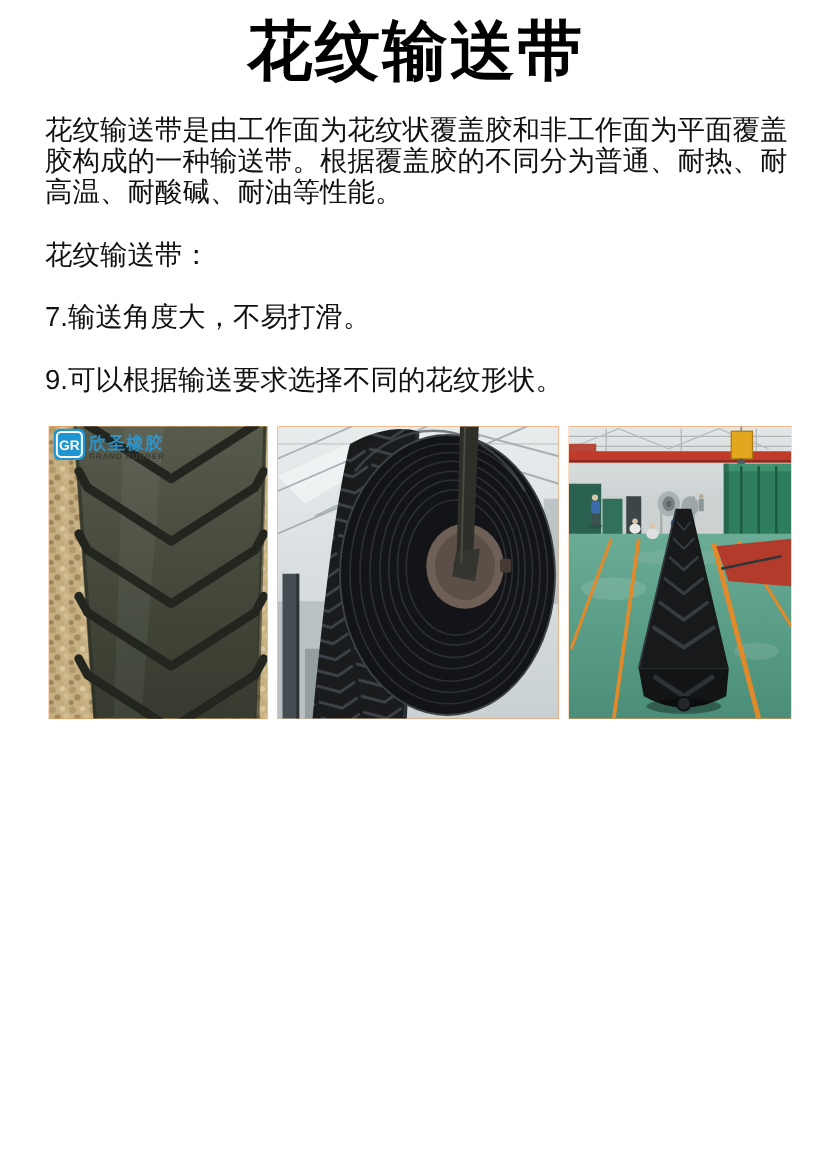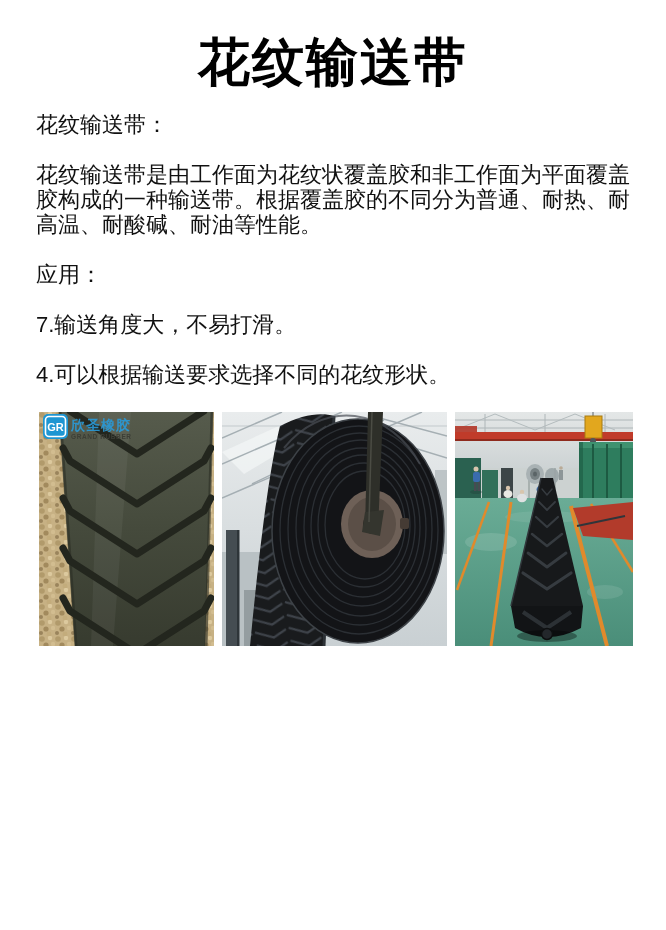--- a/index.html
+++ b/index.html
@@ -1,21 +1,21 @@
 <!DOCTYPE html>
 <html><head>
 <meta charset="utf-8">
 <style>
   html,body{margin:0;padding:0;background:#ffffff;}
   .page{
     position:relative;width:666px;height:930px;background:#ffffff;overflow:hidden;
     font-family:"Liberation Sans","DejaVu Sans",sans-serif;color:#111;
   }
   .title{
-    margin:0;padding-top:32px;line-height:60px;height:60px;
+    margin:0;padding-top:11px;line-height:60px;height:60px;
     font-size:52px;font-weight:700;text-align:center;letter-spacing:2px;color:#000;
   }
   .content{
     padding:20px 36px 0 36px;
     font-size:22px;line-height:25px;text-align:justify;
   }
   .content p{margin:0 0 25px 0;}
   .photos{display:flex;gap:8px;margin:17px 0 0 39px;}
   .photo{height:234px;overflow:hidden;background:#f97316;}
   .photo svg{display:block;}
@@ -24,25 +24,24 @@
   .p3{width:178px;}
 </style>
 </head>
 <body>
 
 <div class="page">
 
   <h1 class="title">花纹输送带</h1>
 
   <div class="content">
+    <p>花纹输送带是由工作面为花纹状覆盖胶和非工作面为平面覆盖胶构成的一种输送带。根据覆盖胶的不同分为普通、耐热、耐高温、耐酸碱、耐油等性能。</p>
     <p>花纹输送带：</p>
-    <p>花纹输送带是由工作面为花纹状覆盖胶和非工作面为平面覆盖胶构成的一种输送带。根据覆盖胶的不同分为普通、耐热、耐高温、耐酸碱、耐油等性能。</p>
-    <p>应用：</p>
     <p>7.输送角度大，不易打滑。</p>
-    <p>4.可以根据输送要求选择不同的花纹形状。</p>
+    <p>9.可以根据输送要求选择不同的花纹形状。</p>
   </div>
 
   <div class="photos">
 
     <div class="photo p1">
       <svg width="175" height="234" viewBox="0 0 175 234" xmlns="http://www.w3.org/2000/svg">
         <defs>
           <pattern id="gravel" width="16" height="16" patternUnits="userSpaceOnUse">
             <rect width="16" height="16" fill="#c7b184"></rect>
             <circle cx="3" cy="3" r="2.8" fill="#b19a6b"></circle>

